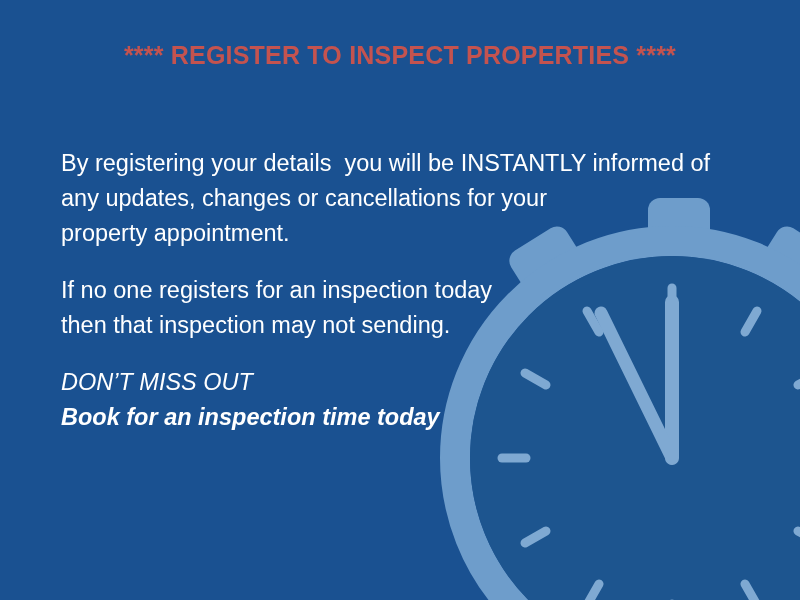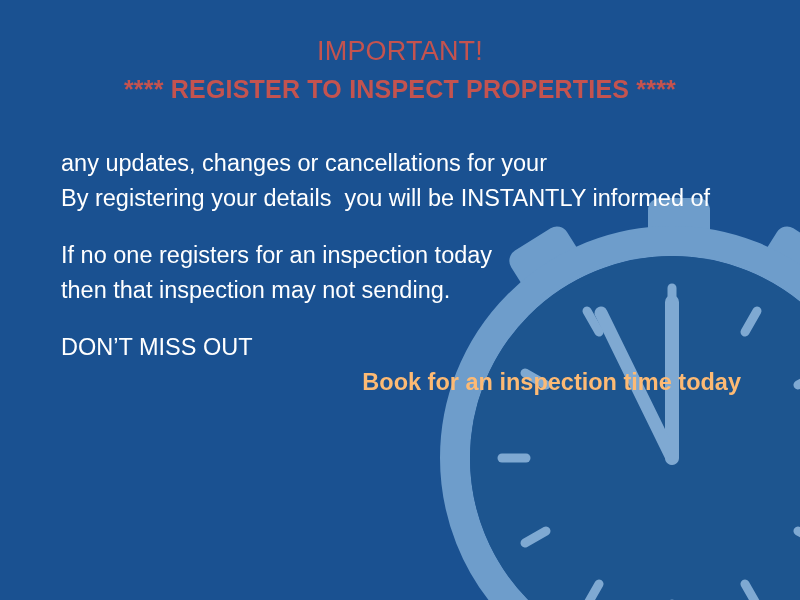--- a/index.html
+++ b/index.html
@@ -63,33 +63,32 @@
 
   .body-block {
     position: absolute;
     left: 61px;
     top: 146px;
     width: 680px;
   }
   .para {
     margin: 0 0 22px 0;
   }
-  .para:last-child { margin-bottom: 0; }
+  .para:last-child { margin-bottom: 0; font-style: italic; }
   .line {
     display: block;
     color: #ffffff;
     font-size: 23.5px;
     font-weight: 400;
     line-height: 35px;
     white-space: pre;
   }
   .line.red {
-    color: #fdba74;
+    color: #ffffff;
     font-weight: bold;
-    text-align: right;
   }
 </style>
 </head>
 <body>
 
 <div id="slide">
 
   <svg id="clock-graphic" viewBox="0 0 800 600" aria-hidden="true">
     <defs>
       <clipPath id="slide-clip">
@@ -125,29 +124,29 @@
 
       <line x1="672" y1="458" x2="672" y2="302" stroke="#7fa9d2" stroke-width="14" stroke-linecap="round"></line>
 
       <line x1="672" y1="458" x2="601" y2="313" stroke="#7fa9d2" stroke-width="13" stroke-linecap="round"></line>
     </g>
   </svg>
 
   <div id="text-layer">
 
     <div class="title-block">
-      <span class="title-main">IMPORTANT!</span>
       <span class="title-sub">****  REGISTER TO INSPECT PROPERTIES ****</span>
     </div>
 
     <div class="body-block">
 
       <div class="para">
+        <span class="line">By registering your details  you will be INSTANTLY informed of</span>
         <span class="line">any updates, changes or cancellations for your</span>
-        <span class="line">By registering your details  you will be INSTANTLY informed of</span>
+        <span class="line">property appointment.</span>
       </div>
 
       <div class="para">
         <span class="line">If no one registers for an inspection today</span>
         <span class="line">then that inspection may not sending.</span>
       </div>
 
       <div class="para">
         <span class="line">DON’T MISS OUT</span>
         <span class="line red">Book for an inspection time today</span>

